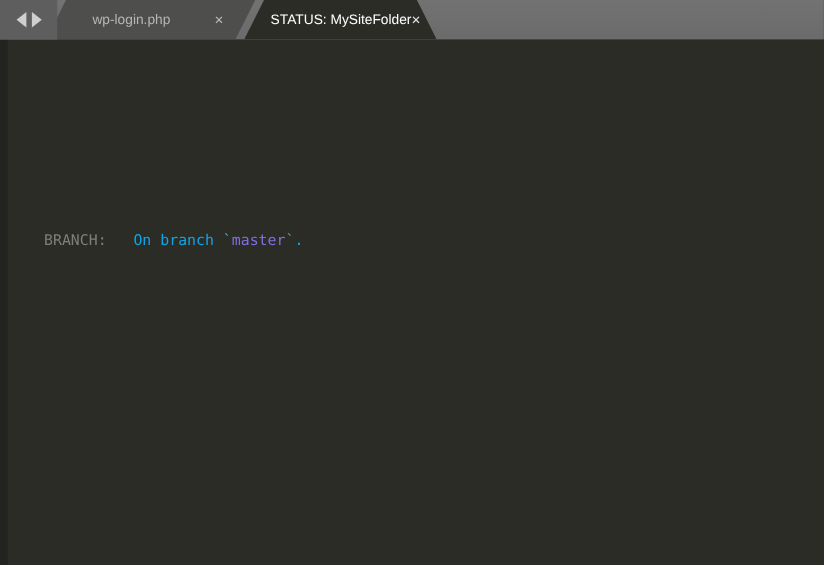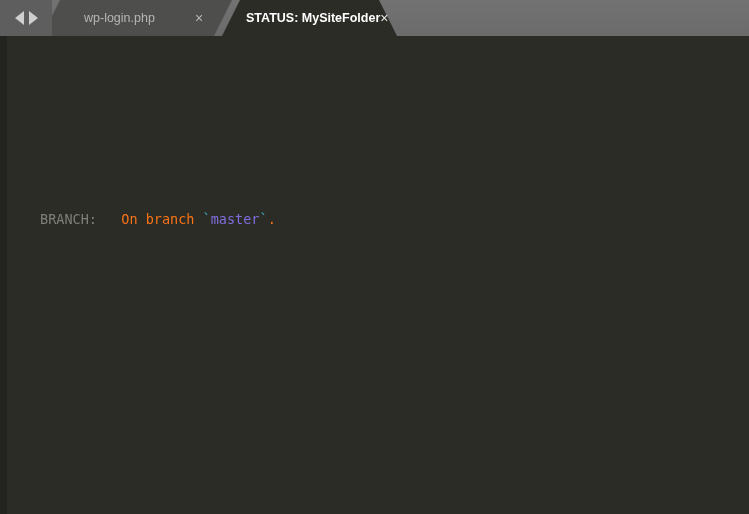--- a/index.html
+++ b/index.html
@@ -58,21 +58,21 @@
     clip-path:polygon(18px 0, 100% 0, calc(100% - 18px) 100%, 0 100%);
   }
   .tab.active .tabshape{
     background:#2b2c26;
     clip-path:polygon(18px 0, calc(100% - 18px) 0, 100% 100%, 0 100%);
   }
   .tab .label{ position:relative; z-index:1; white-space:nowrap; }
   .tab.inactive{ width:190px; }
   .tab.inactive .label{ color:#b6b6b6; padding-left:42px; }
   .tab.active{ width:175px; }
-  .tab.active .label{ color:#ffffff; padding-left:24px; font-weight:bold; }
+  .tab.active .label{ color:#ffffff; padding-left:24px; font-weight:normal; }
   .tabclose{
     position:relative; z-index:1;
     margin-left:auto;
     margin-right:0;
     width:26px; text-align:center;
     color:#b9b9b9; font-size:14px;
     font-family:"Liberation Sans", sans-serif;
   }
   .tab.inactive .tabclose{ margin-right:20px; }
   .tab.active .tabclose{ margin-right:22px; color:#e6e6e6; }
@@ -95,21 +95,21 @@
     font-size:13.5px;
     line-height:19.3px;
     white-space:pre;
   }
 
   .row{ position:relative; height:19.3px; }
   .col-l{ position:absolute; left:33px; top:0; }
 
   
   .lbl   { color:#7e7f78; }   
-  .white { color:#f97316; }
+  .white { color:#0ea5e9; }
   .cyan  { color:#3fb9d6; }
   .violet{ color:#7f6ee0; }
   .dim   { color:#7e7f78; }
   .desc  { color:#8b8c83; }
 </style>
 </head>
 <body>
 
 <div id="tabbar">
   <div id="tabbar-bg-left"></div>

